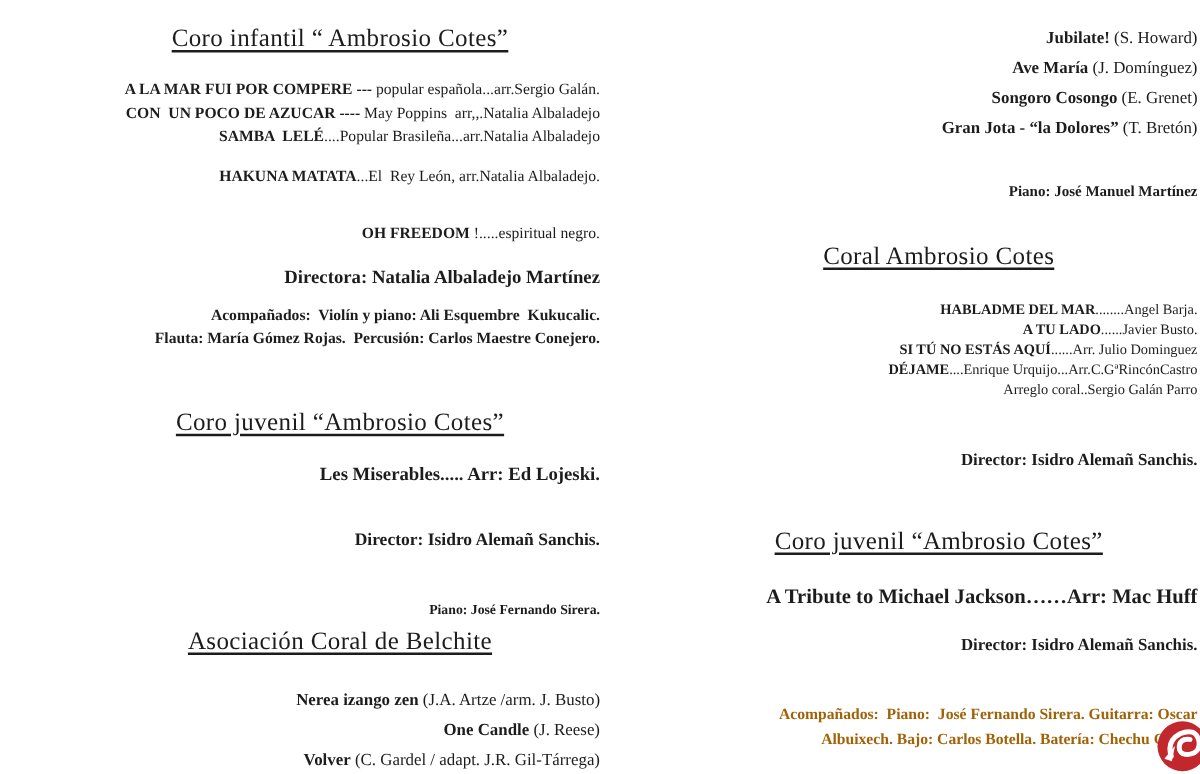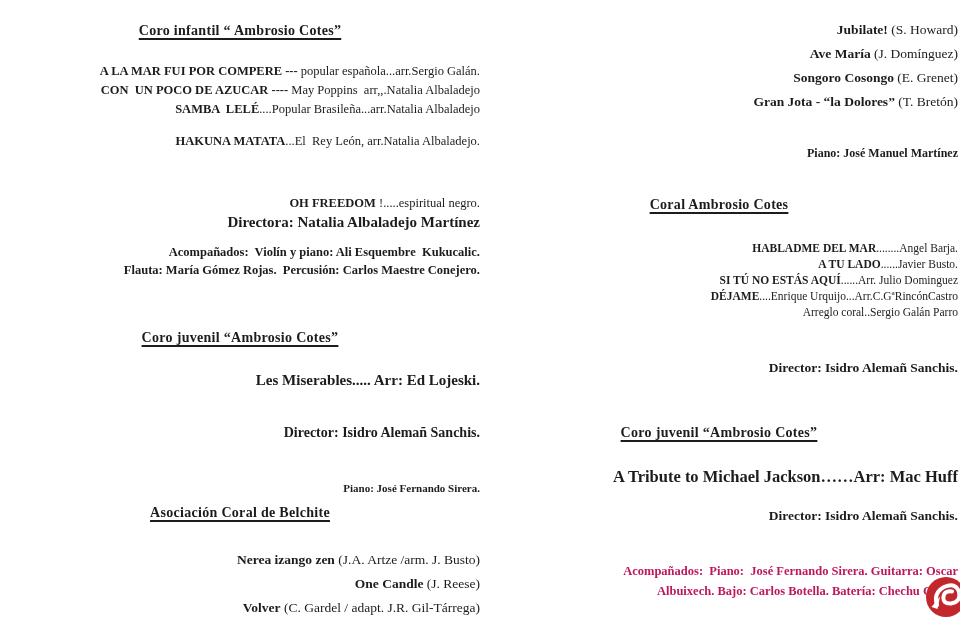--- a/index.html
+++ b/index.html
@@ -13,32 +13,33 @@
     overflow: hidden;
   }
   .col { position: absolute; top: 0; height: 100%; }
   #col-left  { left: 0;   width: 480px; }
   #col-right { left: 480px; width: 478px; }
   .blk { position: absolute; left: 0; width: 100%; text-align: center; }
   .line { white-space: pre-wrap; text-align: right; }
   b { font-weight: bold; }
   .bold { font-weight: bold; }
   .heading {
-    font-weight: bold;
-    font-size: 14px;
+    font-weight: normal;
+    font-size: 20px;
     line-height: 26px;
     text-decoration: underline;
     text-decoration-thickness: 2px;
     text-underline-offset: 3px;
     letter-spacing: 0.3px;
+    padding-left: 32px;
   }
   .s12  { font-size: 12.5px; line-height: 19px; }
   .s135 { font-size: 13.5px; line-height: 24px; }
   .coral-songs { font-size: 11.5px; line-height: 16px; }
-  .red-note { color: #be185d; }
+  .red-note { color: #a16207; }
   .logo-wrap { position: absolute; left: 925px; top: 576px; width: 42px; height: 42px; }
 </style>
 </head>
 <body>
 
 <div class="page">
 
   <div class="col" id="col-left">
 
     <div class="blk heading" style="top:18px">Coro infantil “ Ambrosio Cotes”</div>
@@ -46,21 +47,21 @@
     <div class="blk s12" style="top:62px">
       <div class="line"><b>A LA MAR FUI POR COMPERE ---</b><span> popular española...arr.Sergio Galán.</span></div>
       <div class="line"><b>CON  UN POCO DE AZUCAR ----</b><span> May Poppins  arr,,.Natalia Albaladejo</span></div>
       <div class="line"><b>SAMBA  LELÉ</b><span>....Popular Brasileña...arr.Natalia Albaladejo</span></div>
     </div>
 
     <div class="blk s12" style="top:132px">
       <div class="line"><b>HAKUNA MATATA</b><span>...El  Rey León, arr.Natalia Albaladejo.</span></div>
     </div>
 
-    <div class="blk s12" style="top:194px">
+    <div class="blk s12" style="top:177px">
       <div class="line"><b>OH FREEDOM</b><span> !.....espiritual negro.</span></div>
     </div>
 
     <div class="blk bold line" style="top:212px; font-size:15px; line-height:20px">Directora: Natalia Albaladejo Martínez</div>
 
     <div class="blk bold s12" style="top:244px; line-height:17.5px">
       <div class="line">Acompañados:  Violín y piano: Ali Esquembre  Kukucalic.</div>
       <div class="line">Flauta: María Gómez Rojas.  Percusión: Carlos Maestre Conejero.</div>
     </div>
 

